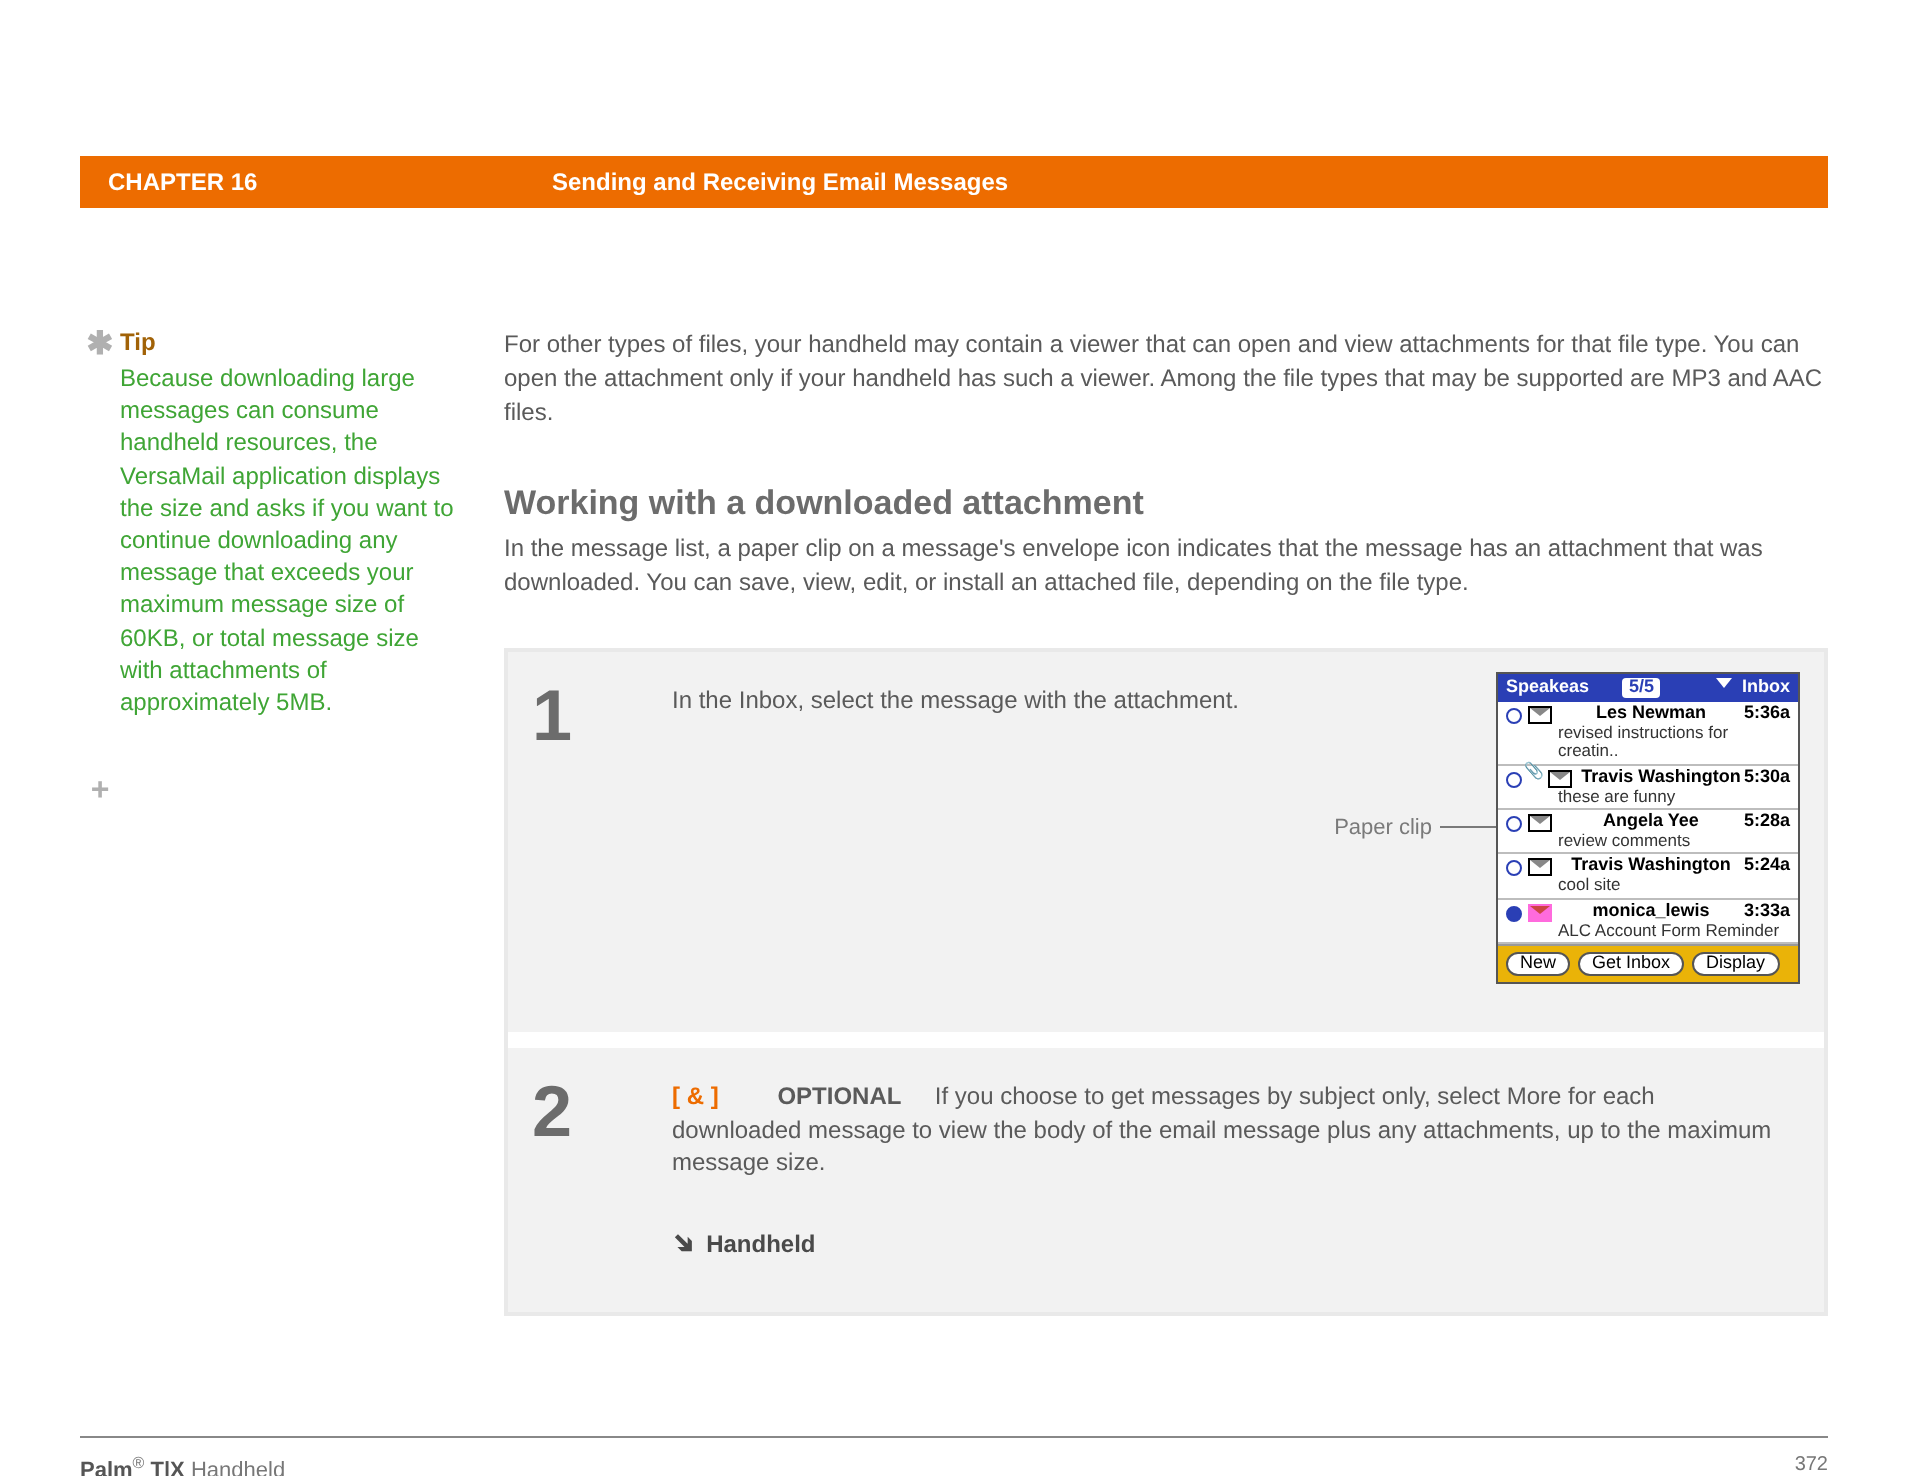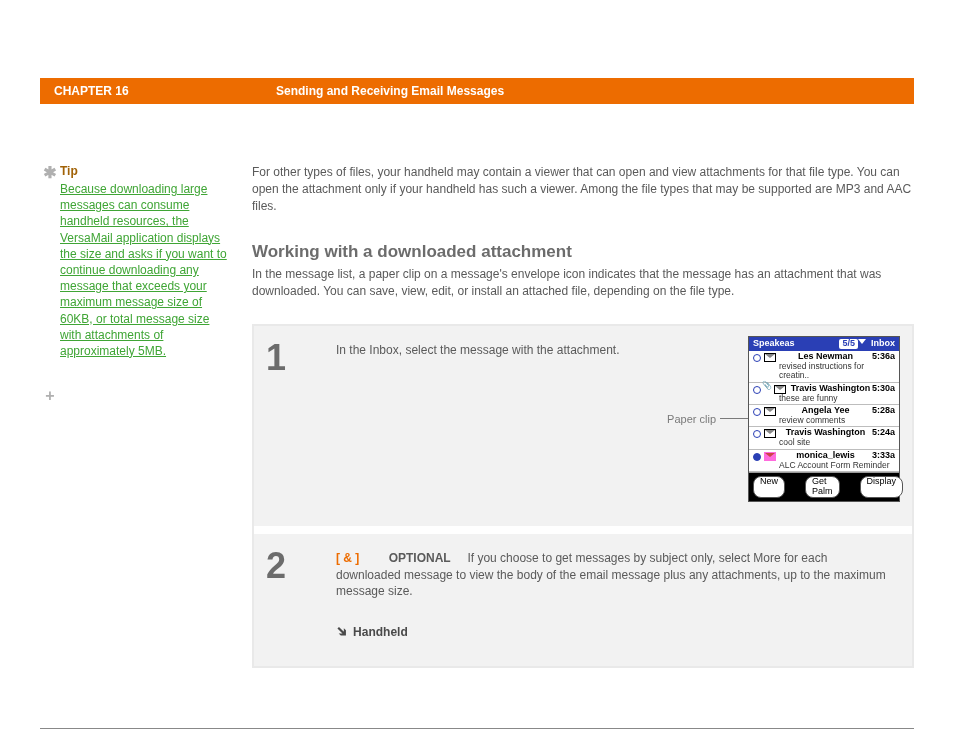--- a/index.html
+++ b/index.html
@@ -57,21 +57,20 @@
     flex: 1;
   }
   .side-heading {
     color: #a16207;
     font-weight: bold;
     margin-bottom: 3px;
   }
   .side-body {
     color: #3fa535;
     line-height: 1.35;
-    text-decoration: underline;
   }
   .main {
     flex: 1;
   }
   .intro {
     line-height: 1.4;
     margin-bottom: 28px;
   }
   .section-heading {
     color: #6c6c6c;
@@ -161,21 +160,21 @@
   .palm-titlebar {
     background: #2a3fb5;
     color: #fff;
     padding: 2px 4px;
     display: flex;
     font-weight: bold;
     font-size: 9px;
   }
   .palm-titlebar .acct { flex:1; }
   .palm-titlebar .count { background:#fff; color:#2a3fb5; padding:0 3px; border-radius:2px; margin-left:3px; font-weight:bold;}
-  .palm-titlebar .folder { margin-left:auto; display:flex; align-items:flex-start; gap:2px;}
+  .palm-titlebar .folder { margin-left:auto; display:flex; align-items:flex-start; gap:2px;padding-left:28px;}
   .palm-row {
     border-bottom: 1px solid #bdbdbd;
     padding: 1px 4px 1px 4px;
     display: flex;
     flex-wrap: wrap;
     font-size: 9px;
   }
   .palm-row .dot {
     width: 6px; height:6px; border:1px solid #2a3fb5; border-radius:50%; margin-right:3px; margin-top:2px; flex-shrink:0; background:#fff;
   }
@@ -186,21 +185,21 @@
   .palm-row .env.pink { background:#ff6bdd; border-color:#ff6bdd;}
   .palm-row .env::after{
     content:""; position:absolute; left:0; right:0; top:0; height:0;
     border-left:5px solid transparent; border-right:5px solid transparent; border-top:4px solid #888;
   }
   .palm-row .env.pink::after{ border-top-color:#c44;}
   .palm-row .sender { font-weight: bold; flex:1;text-align:center;}
   .palm-row .time { font-weight: bold; }
   .palm-row .subj { width:100%; padding-left:26px; color:#333; font-size:8.5px; font-family: 'Comic Sans MS', cursive, Arial;}
   .palm-buttons {
-    display:flex; gap:20px; padding:3px 4px; background:#000000; border-top:1px solid #999;
+    display:flex; gap:4px; padding:3px 4px; background:#eab308; border-top:1px solid #999;
   }
   .palm-btn {
     border:1px solid #555; border-radius:8px; padding:0 6px; font-size:9px; background:#fff; color:#000;
   }
   .clip-icon {
     display:inline-block; width:8px; height:8px; margin-right:2px; position:relative;
   }
   .clip-icon::before{
     content:"📎"; font-size:8px; position:absolute; left:-2px; top:-2px;
   }
@@ -298,21 +297,21 @@
                   <div class="palm-row">
                     <span class="dot filled"></span>
                     <span class="env pink"></span>
                     <span class="sender">monica_lewis</span>
                     <span class="time">3:33a</span>
                     <span class="subj">ALC Account Form Reminder</span>
                   </div>
                 </div>
               <div class="palm-buttons" id="palm-btns">
                   <span class="palm-btn">New</span>
-                  <span class="palm-btn">Get Palm</span>
+                  <span class="palm-btn">Get Inbox</span>
                   <span class="palm-btn">Display</span>
                 </div>
             </div>
           </div>
         </div>
 
         <div class="step">
           <div class="step-num">2</div>
           <div class="step-text">
             <span class="optional-badge">[ &amp; ]</span>

